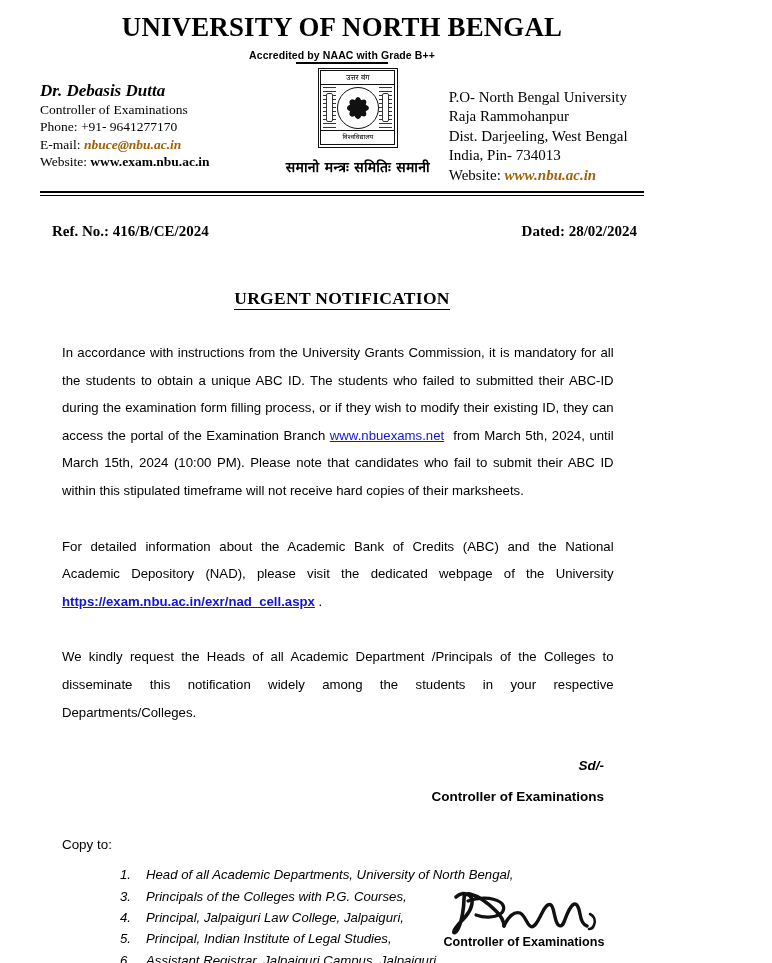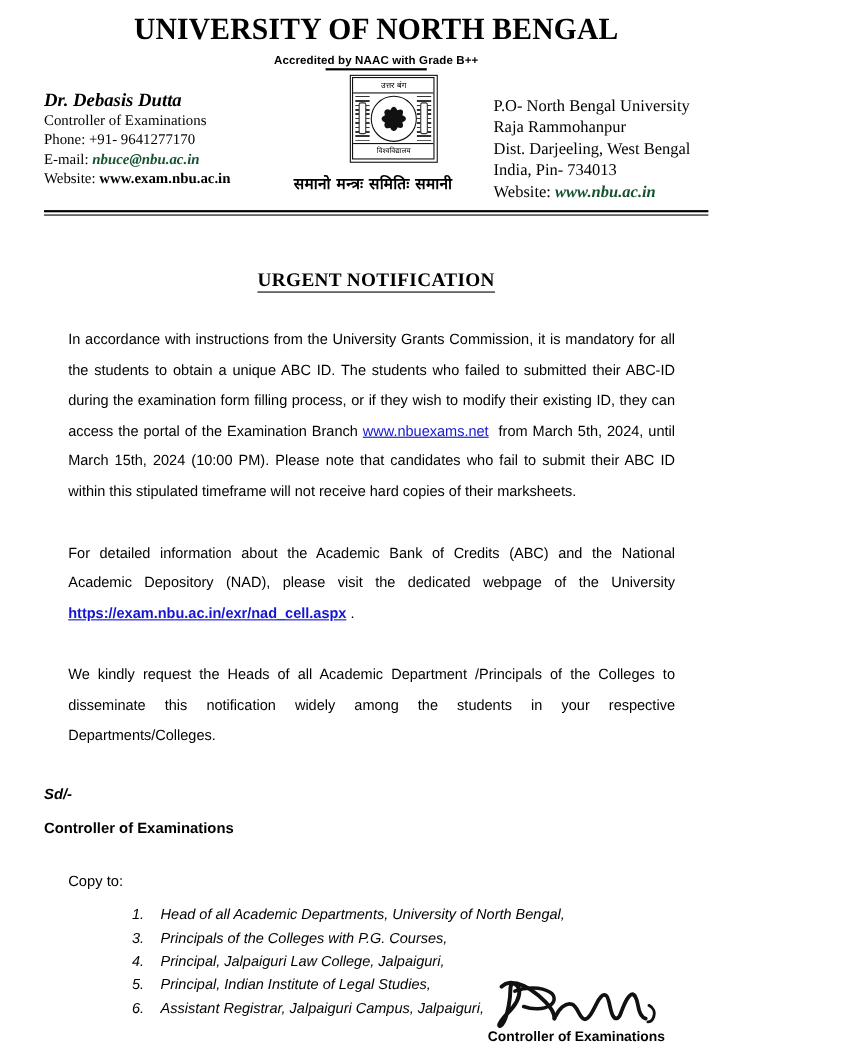--- a/index.html
+++ b/index.html
@@ -64,28 +64,28 @@
   }
   .head-left .name {
     font-weight: bold;
     font-style: italic;
     font-size: 17px;
     line-height: 1.25;
   }
   .head-left .role { font-weight: normal; }
   .head-left .bold { font-weight: bold; }
   .link-navy {
-    color: #14532d;
+    color: #a16207;
     font-weight: bold;
     font-style: italic;
   }
 
   .head-center {
     width: 200px;
-    text-align: left;
+    text-align: center;
     padding-top: 2px;
   }
   .emblem {
     width: 80px;
     height: 80px;
     margin: 0 auto;
     border: 1.6px solid #111;
     padding: 1.5px;
     box-sizing: border-box;
     background: #fff;
@@ -245,20 +245,21 @@
     text-decoration: underline;
     font-weight: normal;
   }
   a.inline-link.bold {
     font-weight: bold;
   }
 
   
   .sign-block {
     margin-top: 32px;
+    text-align: right;
     padding-right: 40px;
     font-family: "Liberation Sans", sans-serif;
   }
   .sd {
     font-weight: bold;
     font-style: italic;
     font-size: 13.5px;
   }
   .sign-role {
     font-weight: bold;
@@ -368,20 +369,30 @@
       <div>India, Pin- 734013</div>
       <div>
         <span>Website:</span>
         <span class="link-navy">www.nbu.ac.in</span>
       </div>
     </div>
   </div>
 
   <div class="divider"></div>
 
+  <div class="ref-row">
+    <div>
+      <span>Ref. No.:</span>
+      <span>416/B/CE/2024</span>
+    </div>
+    <div>
+      <span>Dated:</span>
+      <span>28/02/2024</span>
+    </div>
+  </div>
 
   <div class="notif-title">
     <span>URGENT NOTIFICATION</span>
   </div>
 
   <div class="body-wrap">
 
     <p class="para"><span>In accordance with instructions from the University Grants Commission, it is mandatory for all the students to obtain a unique ABC ID. The students who failed to submitted their ABC-ID during the examination form filling process, or if they wish to modify their existing ID, they can access the portal of the Examination Branch</span> <a class="inline-link" href="#">www.nbuexams.net</a>&nbsp; <span>from March 5th, 2024, until March 15th, 2024 (10:00 PM). Please note that candidates who fail to submit their ABC ID within this stipulated timeframe will not receive hard copies of their marksheets.</span></p>
 
     <p class="para"><span>For detailed information about the Academic Bank of Credits (ABC) and the National Academic Depository (NAD), please visit the dedicated webpage of the University</span> <a class="inline-link bold" href="#">https://exam.nbu.ac.in/exr/nad_cell.aspx</a>&nbsp;<span>.</span></p>

